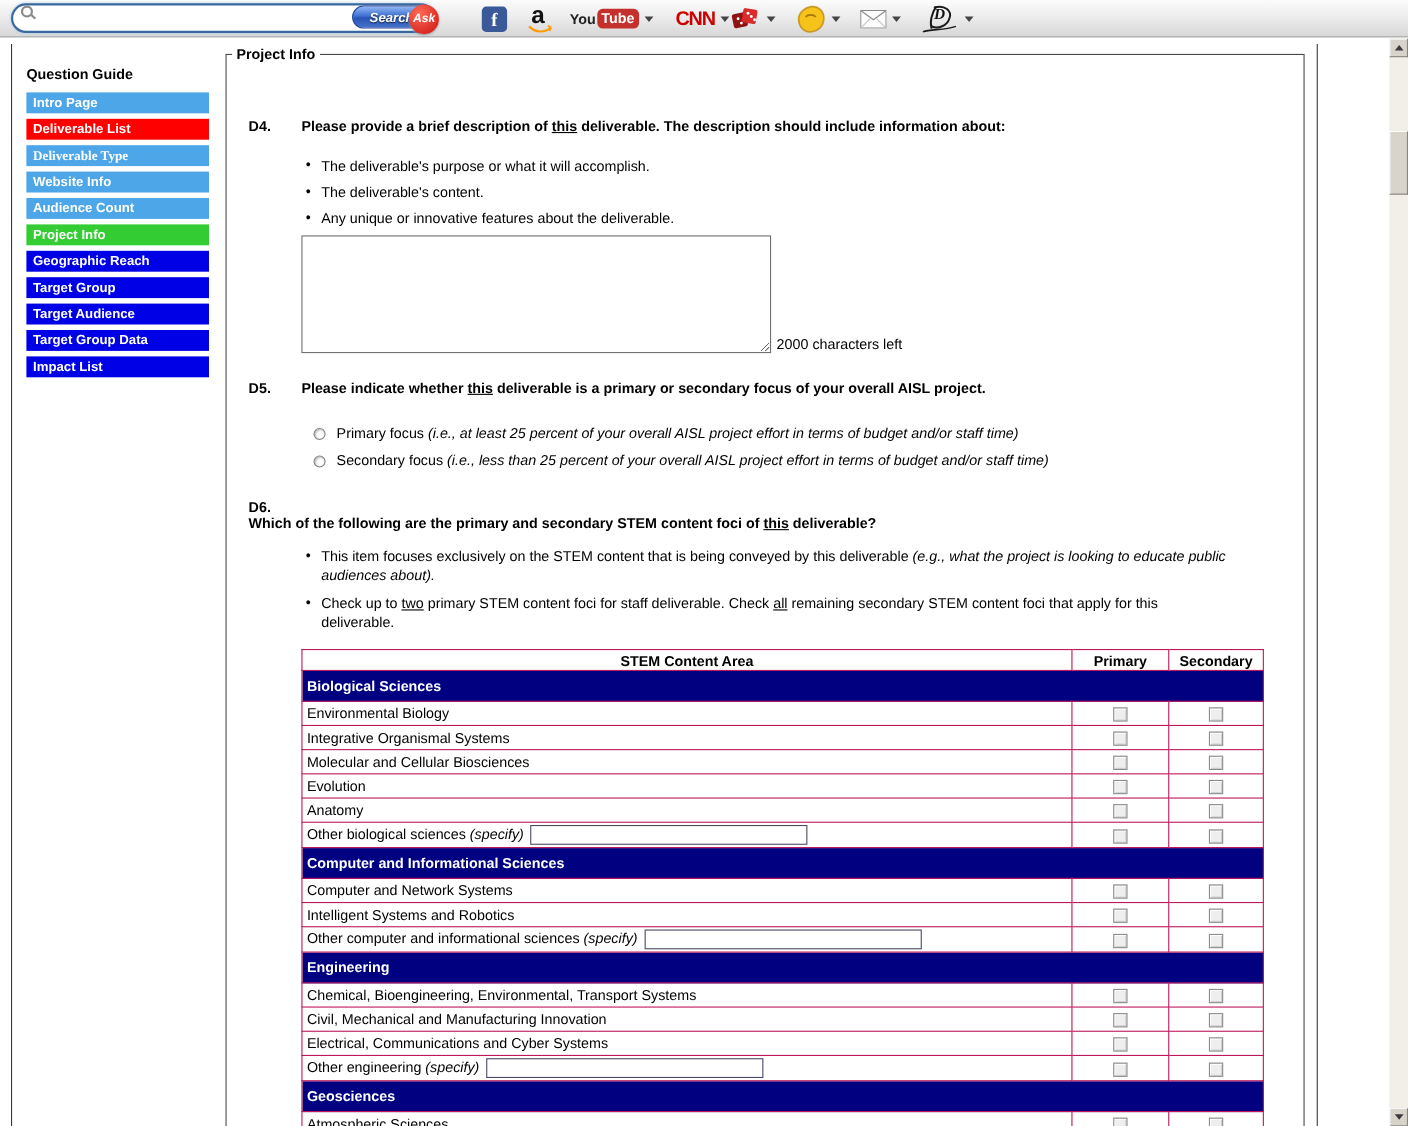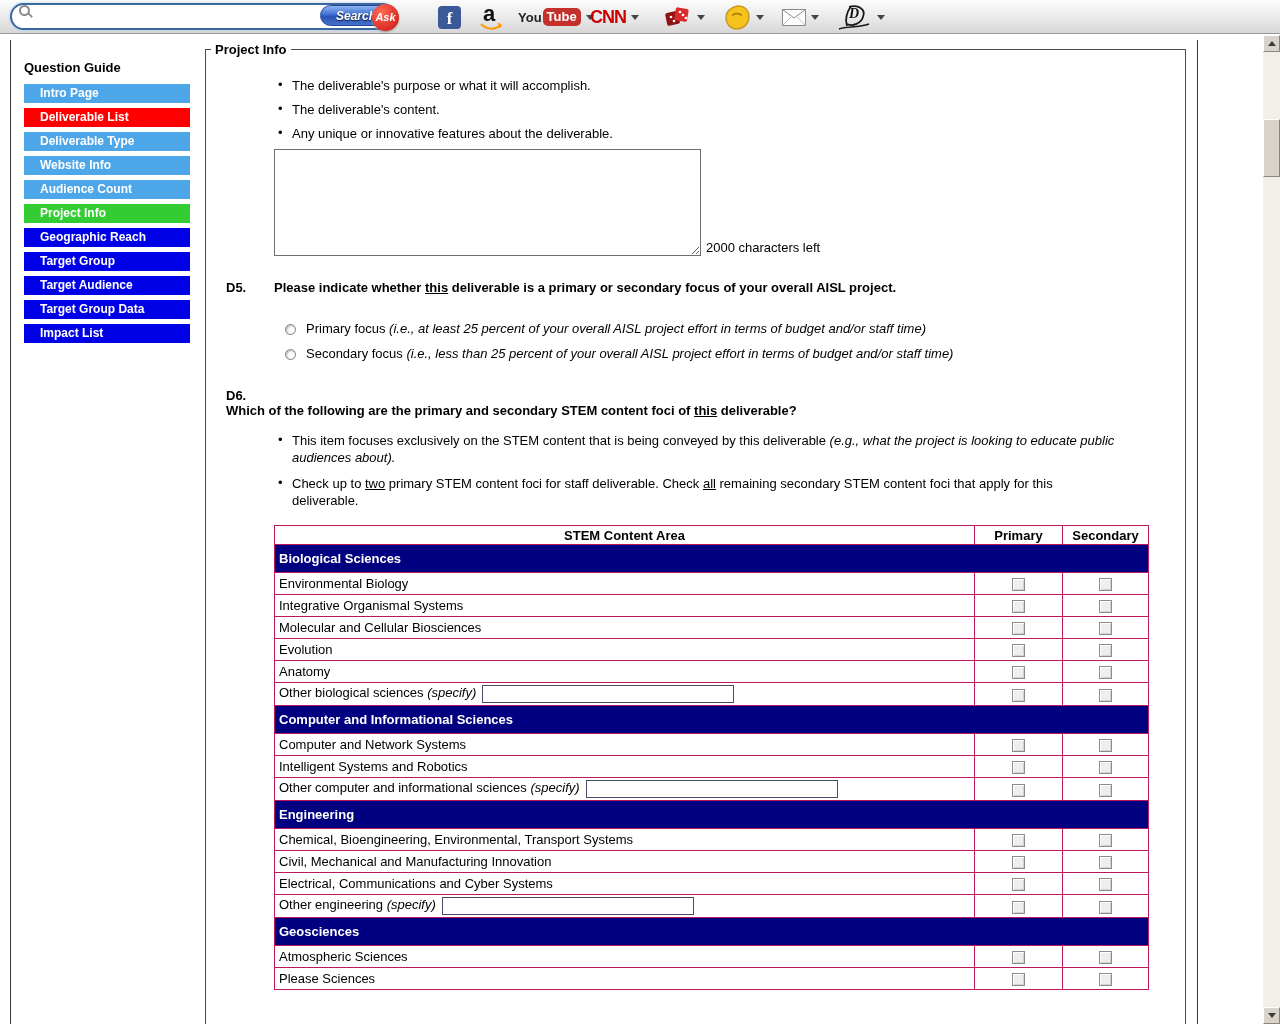--- a/index.html
+++ b/index.html
@@ -55,21 +55,21 @@
   .frame {
     position:absolute; left:10px; top:40px; width:1188px; height:984px;
     border-left:1px solid #3a3a3a; border-right:1px solid #3a3a3a; background:#fff;
   }
 
   
   .sidebar { position:absolute; left:24px; top:60px; width:166px; }
   .sidebar-title { font-weight:bold; font-size:13px; margin-bottom:9px; }
   .sb-item {
     height:19px; line-height:19px; margin-bottom:5px; color:#fff; font-weight:bold; font-size:12px;
-    padding-left:16px; cursor:pointer; overflow:hidden; white-space:nowrap;
+    padding-left:6px; cursor:pointer; overflow:hidden; white-space:nowrap;
   }
 
   
   .main { position:absolute; left:205px; top:42px; width:981px; }
   fieldset.pi { border:1px solid #4a4a4a; margin:0; padding:0 0 80px 0; }
   legend.pi-legend { font-weight:bold; font-size:13px; margin-left:5px; padding:0 4px; }
 
   .q { display:flex; font-weight:bold; font-size:13px; margin-left:20px; }
   .q-num { width:48px; flex:none; }
   .q-text { flex:1; padding-right:28px; }
@@ -155,21 +155,21 @@
       </svg>
     </div>
   </div>
 
   <div class="icon-group" style="left:518px;">
     <span class="yt-you">You</span>
     <span class="yt-tube">Tube</span>
     <span class="caret"></span>
   </div>
 
-  <div class="icon-group" style="left:590px;">
+  <div class="icon-group" style="left:614px;">
     <span class="cnn-text">CNN</span>
     <span class="caret"></span>
   </div>
 
   <div class="icon-group" style="left:664px;">
     <svg width="28" height="26" viewBox="0 0 28 26">
       <rect x="2" y="8" width="13" height="13" rx="2" fill="#8e1414" transform="rotate(-12 8 14)"></rect>
       <rect x="11" y="4" width="13" height="13" rx="2" fill="#d92b2b" transform="rotate(10 17 10)"></rect>
       <circle cx="16" cy="8" r="1.3" fill="#fff"></circle>
       <circle cx="19" cy="11" r="1.3" fill="#fff"></circle>
@@ -210,36 +210,40 @@
   </div>
 </div>
 
 <div class="frame"></div>
 
 <div class="sidebar">
   <div class="sidebar-title">Question Guide</div>
   <div>
       <div class="sb-item" style="background: rgb(77, 166, 232);">Intro Page</div>
       <div class="sb-item" style="background: rgb(255, 0, 0);">Deliverable List</div>
-      <div class="sb-item" style="background: rgb(77, 166, 232);">Deliverable Type</div>
+      <div class="sb-item" style="background: rgb(77, 166, 232); font-family: Liberation Serif, serif;">Deliverable Type</div>
       <div class="sb-item" style="background: rgb(77, 166, 232);">Website Info</div>
       <div class="sb-item" style="background: rgb(77, 166, 232);">Audience Count</div>
       <div class="sb-item" style="background: rgb(51, 204, 51);">Project Info</div>
       <div class="sb-item" style="background: rgb(0, 0, 230);">Geographic Reach</div>
       <div class="sb-item" style="background: rgb(0, 0, 230);">Target Group</div>
       <div class="sb-item" style="background: rgb(0, 0, 230);">Target Audience</div>
       <div class="sb-item" style="background: rgb(0, 0, 230);">Target Group Data</div>
       <div class="sb-item" style="background: rgb(0, 0, 230);">Impact List</div>
     </div>
 </div>
 
 <div class="main">
   <fieldset class="pi">
     <legend class="pi-legend">Project Info</legend>
 
+    <div class="q q-d4">
+      <span class="q-num">D4.</span>
+      <span class="q-text"><span>Please provide a brief description of </span><span class="u">this</span><span> deliverable. The description should include information about:</span></span>
+    </div>
     <div class="bullets">
       <div class="bullet-line">
         <span class="bullet-dot">•</span>
         <span class="bullet-text">The deliverable's purpose or what it will accomplish.</span>
       </div>
       <div class="bullet-line">
         <span class="bullet-dot">•</span>
         <span class="bullet-text">The deliverable's content.</span>
       </div>
       <div class="bullet-line">

